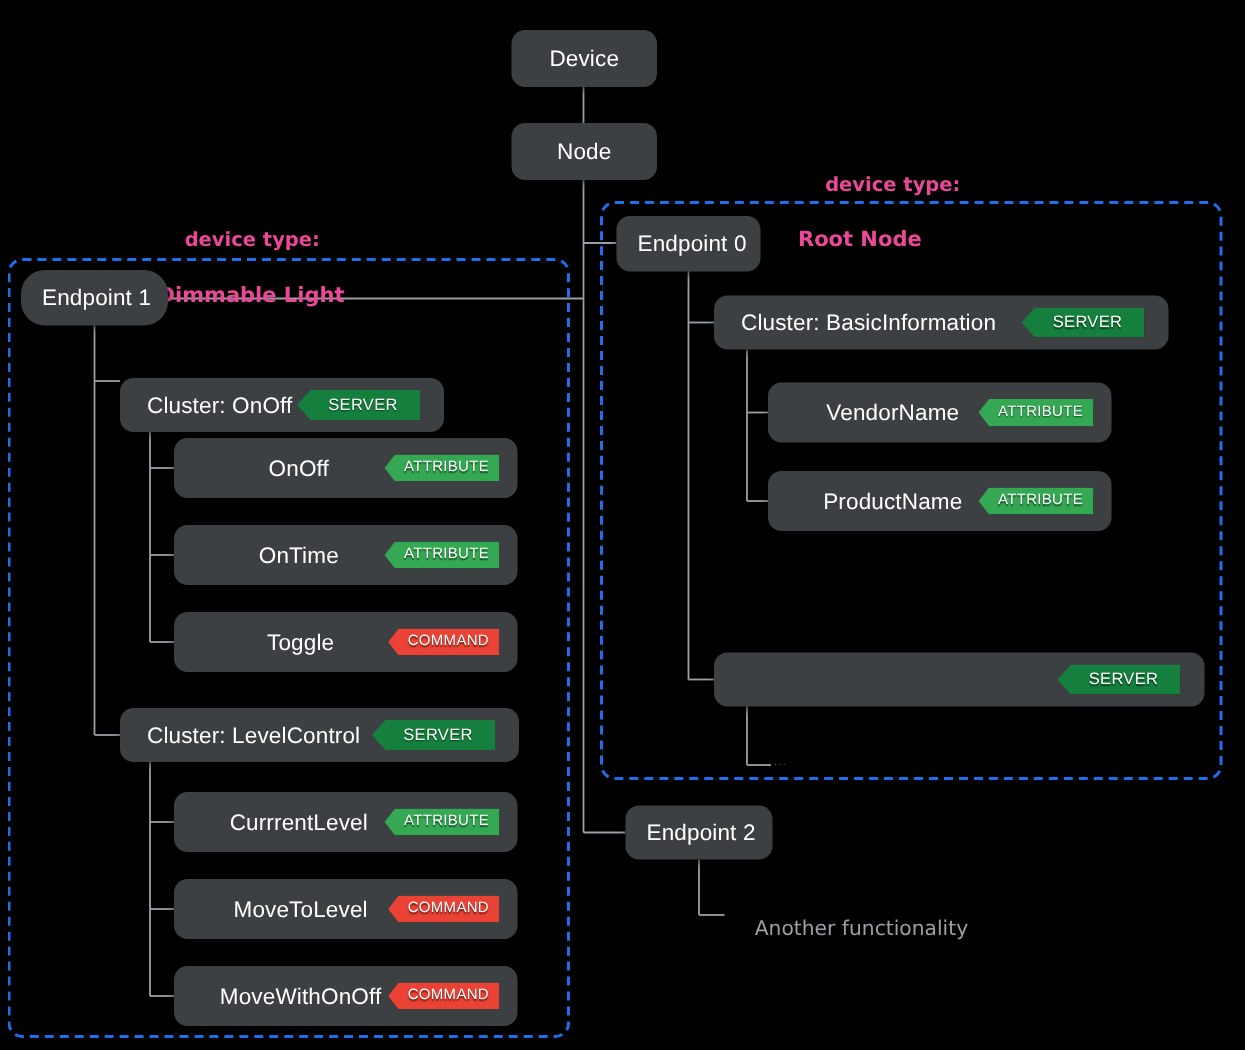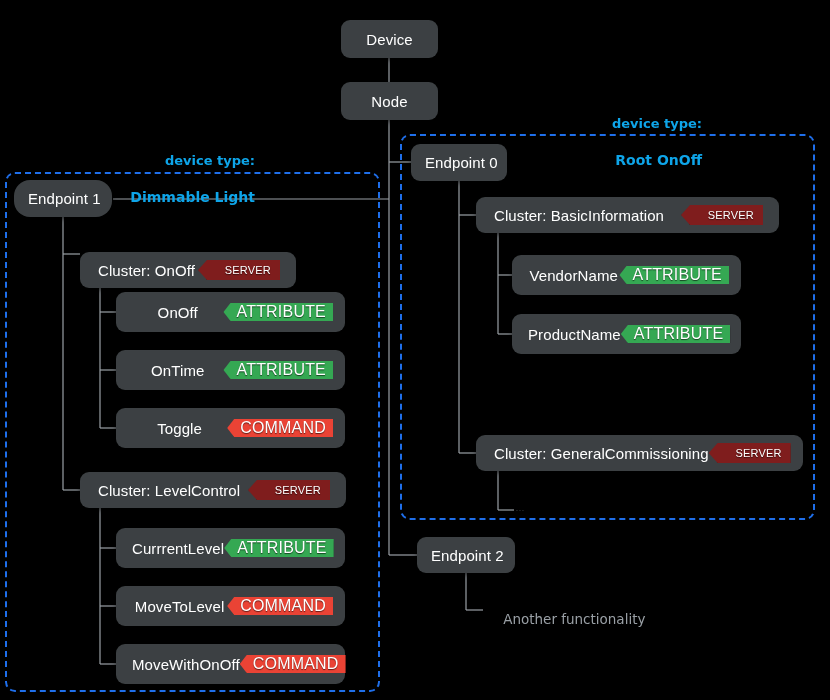--- a/index.html
+++ b/index.html
@@ -25,26 +25,26 @@
   }
   
   .group-frame {
     position: absolute;
     border: 2px dashed #1f6feb;
     border-radius: 10px;
     box-sizing: border-box;
   }
   .group-label {
     position: absolute;
-    color: #0ea5e9;
+    color: #ec4899;
     font-family: "DejaVu Sans", sans-serif;
     font-weight: bold;
     font-size: 13px;
     line-height: 18px;
-    text-align: right;
+    text-align: left;
     white-space: pre;
   }
   .group-label .gl-sub {
     display: block;
     font-size: 14px;
   }
   
   .node {
     position: absolute;
     box-sizing: border-box;
@@ -65,51 +65,51 @@
     justify-content: flex-start;
     padding-left: 14px;
   }
   .node.cluster {
     justify-content: flex-start;
     padding-left: 18px;
     font-size: 15px;
   }
   .node.leaf {
     justify-content: flex-start;
-    padding-left: 6px;
+    padding-left: 16px;
   }
   .node-label { white-space: nowrap; }
   .leaf-label {
     flex: 1 1 auto;
     text-align: center;
     white-space: nowrap;
     padding-left: 10px;
   }
 
   
   .badge {
     display: inline-block;
     position: relative;
     color: #ffffff;
-    font-size: 16px;
+    font-size: 10px;
     font-weight: normal;
     letter-spacing: .2px;
     line-height: 16px;
     padding: 1px 7px 1px 13px;
     white-space: nowrap;
     text-shadow: 0 1px 1px rgba(0,0,0,.6);
     box-shadow: 1px 2px 2px rgba(0,0,0,.5);
   }
   .badge.server {
-    background: #7f1d1d;
+    background: #15803d;
     clip-path: polygon(9px 0, 100% 0, 100% 100%, 9px 100%, 0 50%);
     padding: 2px 9px 2px 15px;
     font-size: 11px;
     min-width: 58px;
-    text-align: right;
+    text-align: center;
   }
   .badge.attribute {
     background: #35a853;
     clip-path: polygon(7px 0, 100% 0, 100% 100%, 7px 100%, 0 50%);
   }
   .badge.command {
     background: #ea4335;
     clip-path: polygon(7px 0, 100% 0, 100% 100%, 7px 100%, 0 50%);
   }
   .badge-slot {
@@ -193,21 +193,21 @@
 
   <div class="group-frame" style="left:5px; top:172px; width:375px; height:520px;"></div>
   <div class="group-label" style="left:105px; top:134px; width:150px;">
     <span>device type:</span>
     <span class="gl-sub">Dimmable Light</span>
   </div>
 
   <div class="group-frame" style="left:400px; top:134px; width:415px; height:386px;"></div>
   <div class="group-label" style="left:532px; top:97px; width:170px;">
     <span>device type:</span>
-    <span class="gl-sub">Root OnOff</span>
+    <span class="gl-sub">Root Node</span>
   </div>
 
   <div class="node root" style="left:341px; top:20px; width:97px; height:38px;">
     <span class="node-label">Device</span>
   </div>
   <div class="node root" style="left:341px; top:82px; width:97px; height:38px;">
     <span class="node-label">Node</span>
   </div>
 
   <div class="node endpoint" style="left:14px; top:180px; width:98px; height:37px;border-radius:16px;">
@@ -289,21 +289,20 @@
   </div>
 
   <div class="node leaf" style="left:512px; top:314px; width:229px; height:40px;">
     <span class="leaf-label">ProductName</span>
     <span class="badge-slot">
       <span class="badge attribute">ATTRIBUTE</span>
     </span>
   </div>
 
   <div class="node cluster" style="left:476px; top:435px; width:327px; height:36px;">
-    <span class="node-label">Cluster: GeneralCommissioning</span>
     <span class="badge-slot">
       <span class="badge server">SERVER</span>
     </span>
   </div>
 
   <div class="ellipsis-note" style="left:516px; top:505px;">...</div>
 
   <div class="node endpoint" style="left:417px; top:537px; width:98px; height:36px;">
     <span class="node-label">Endpoint 2</span>
   </div>

